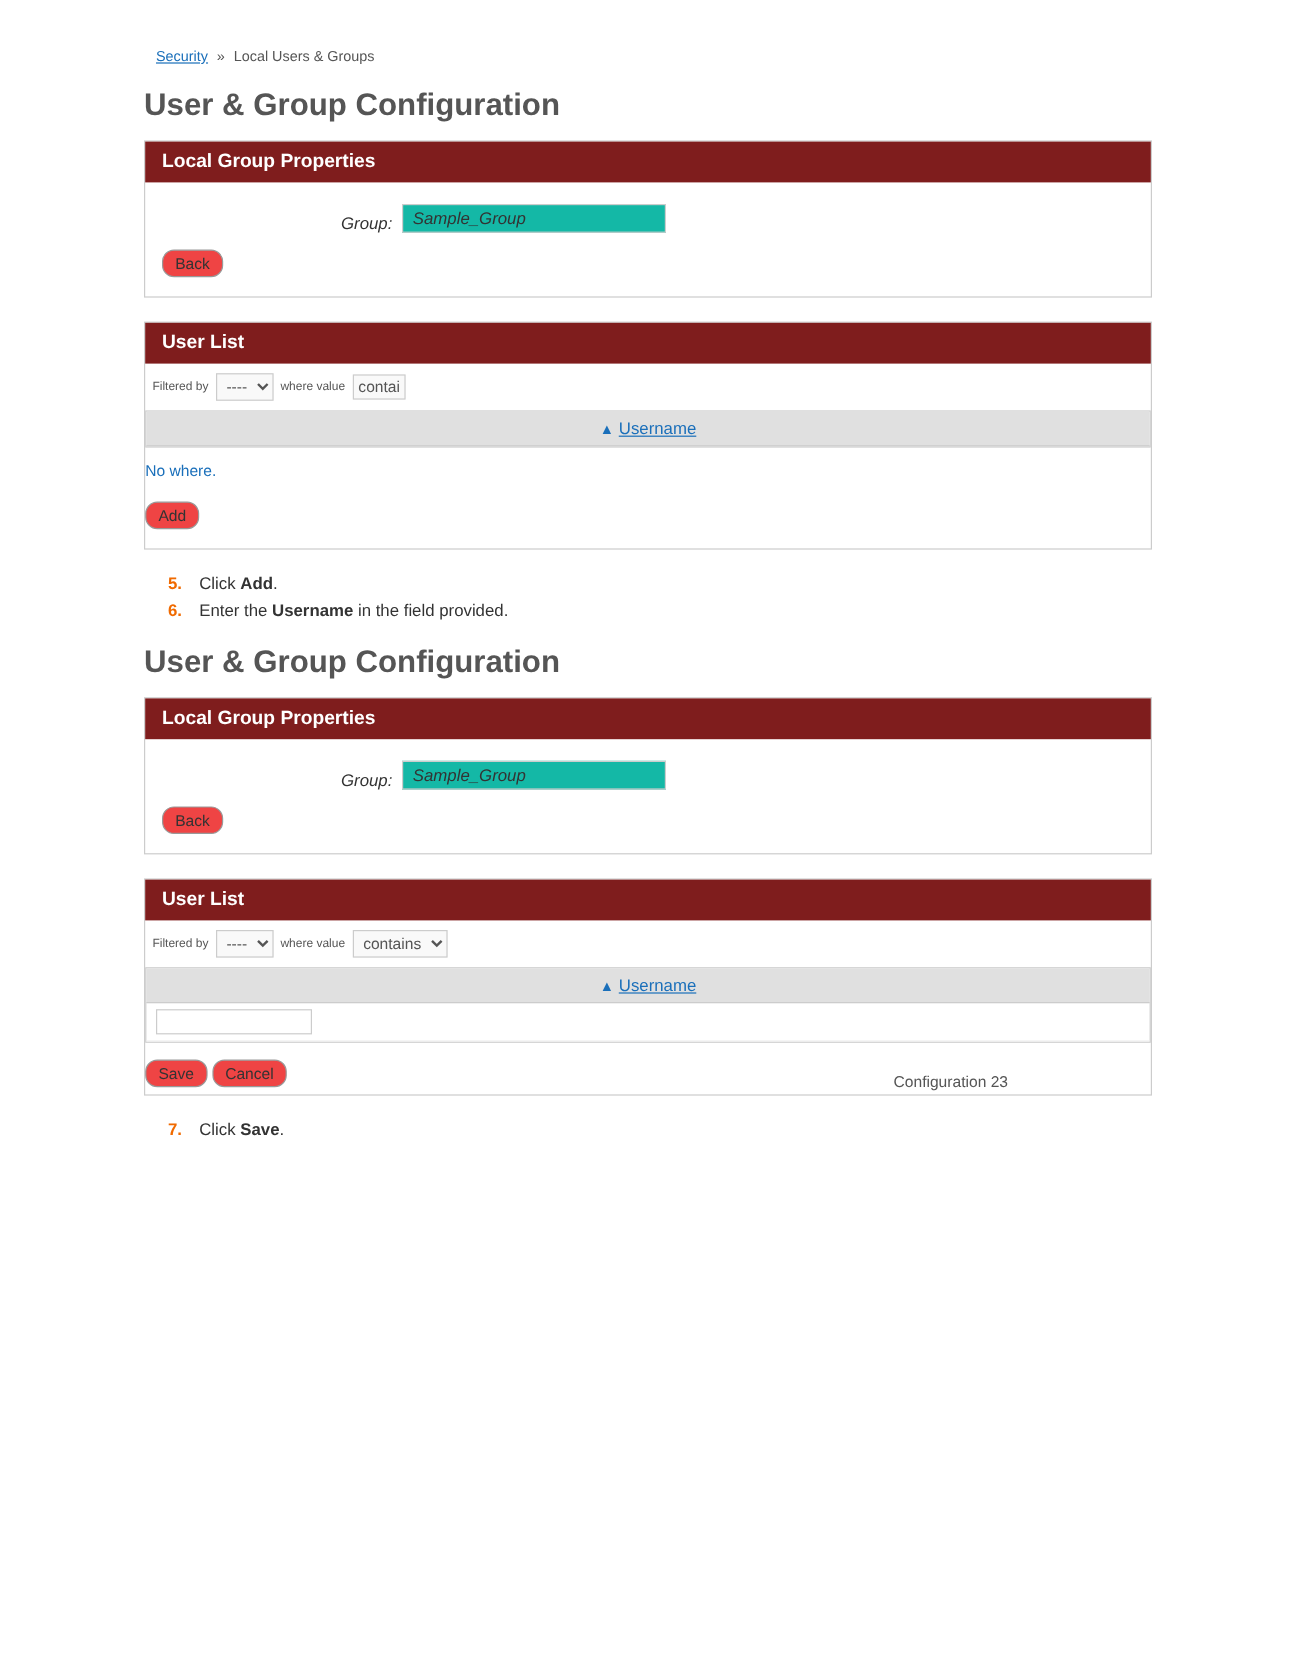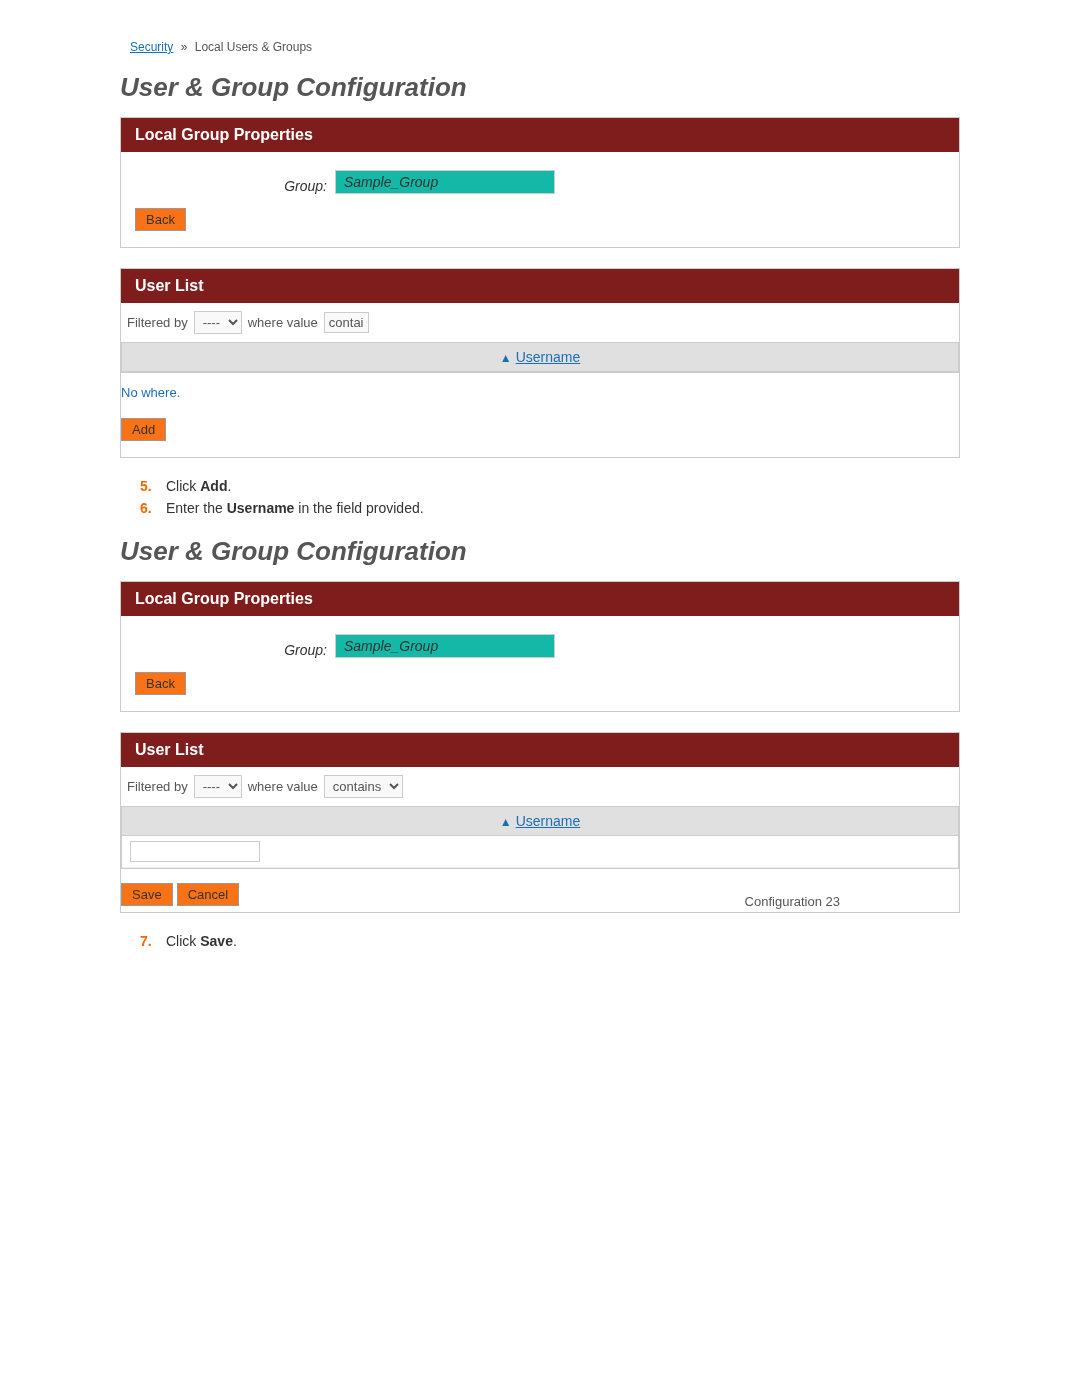--- a/index.html
+++ b/index.html
@@ -30,21 +30,20 @@
     }
     .breadcrumb .sep {
       margin: 0 4px;
       color: #555;
     }
     .page-title {
       font-size: 26px;
       font-weight: bold;
       color: #555;
       margin-bottom: 14px;
-      font-style: italic;
     }
     .panel {
       border: 1px solid #ccc;
       margin-bottom: 20px;
       background: #fff;
     }
     .panel-header {
       background: #7f1d1d;
       padding: 8px 14px;
       font-size: 16px;
@@ -71,46 +70,46 @@
     .form-value {
       font-size: 14px;
       color: #333;
       border: 1px solid #ccc;
       padding: 3px 8px;
       min-width: 220px;
       background: #14b8a6;
     }
     .back-button, .add-button, .save-button, .cancel-button {
       border: 1px solid #999;
-      background: #f97316;
+      background: #ef4444;
       padding: 3px 10px;
       font-size: 13px;
       color: #333;
       cursor: pointer;
-      border-radius: 0;
+      border-radius: 10px;
       margin-top: 6px;
       margin-bottom: 6px;
     }
     .filter-row {
       display: flex;
       align-items: center;
       padding: 8px 6px;
       gap: 6px;
       font-size: 13px;
       color: #555;
     }
     .filter-select {
       border: 1px solid #ccc;
       background: #f9f9f9;
       padding: 2px 4px;
       font-size: 13px;
       color: #555;
     }
     .filter-text {
-      font-size: 13px;
+      font-size: 10px;
       color: #555;
     }
     .table-container {
       border: 1px solid #ccc;
       margin: 0 0 8px 0;
     }
     .table-header-row {
       background: #e0e0e0;
       display: flex;
       align-items: center;

